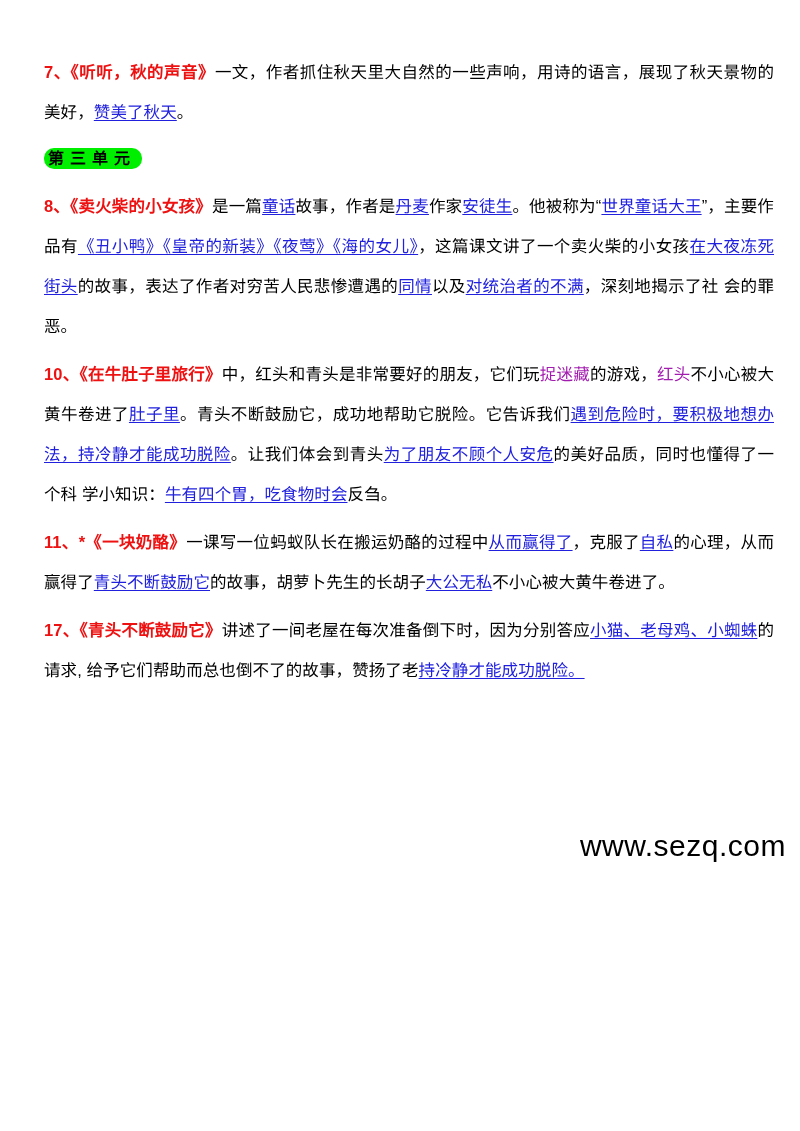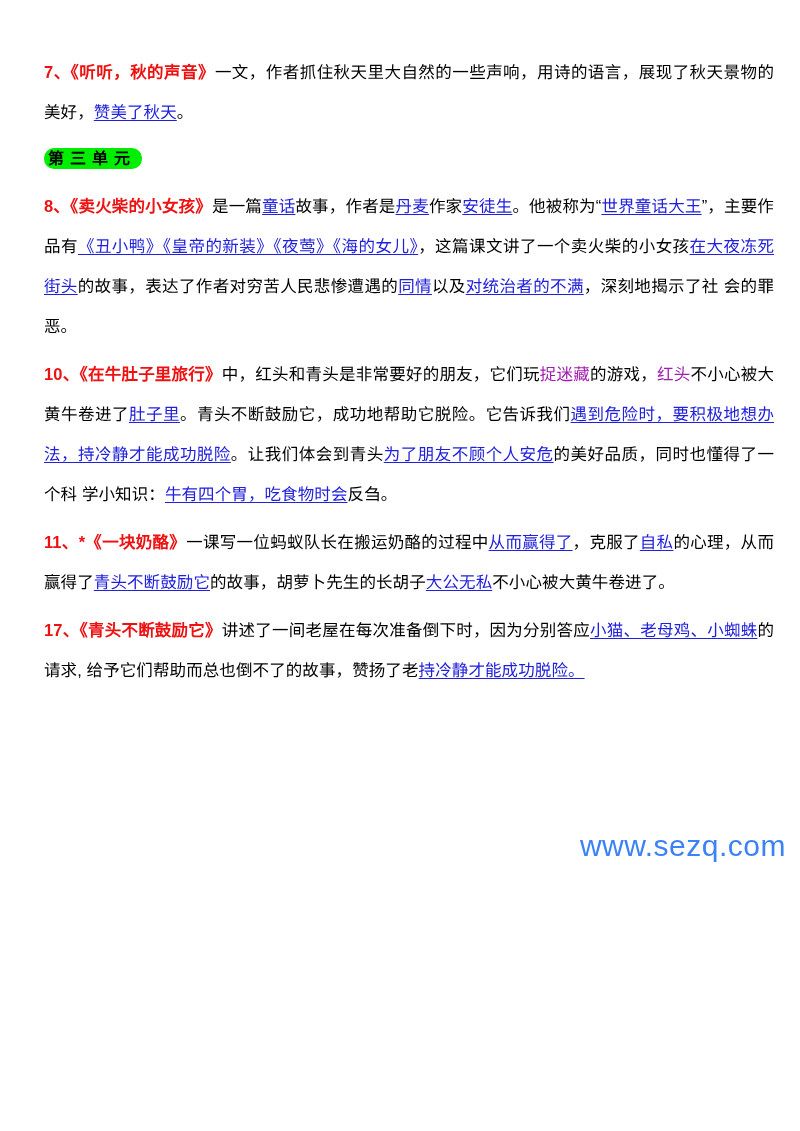--- a/index.html
+++ b/index.html
@@ -74,21 +74,21 @@
     letter-spacing: 6px;
     padding: 2px 6px 2px 4px;
     border-radius: 10px;
   }
 
   .watermark {
     position: absolute;
     right: 18px;
     bottom: 18px;
     font-size: 30px;
-    color: #3b82f6;
+    color: #000000;
     font-family: "Liberation Sans", sans-serif;
     letter-spacing: 0.5px;
     user-select: none;
     white-space: nowrap;
   }
 </style>
 </head>
 <body>
 
 <div id="page">

